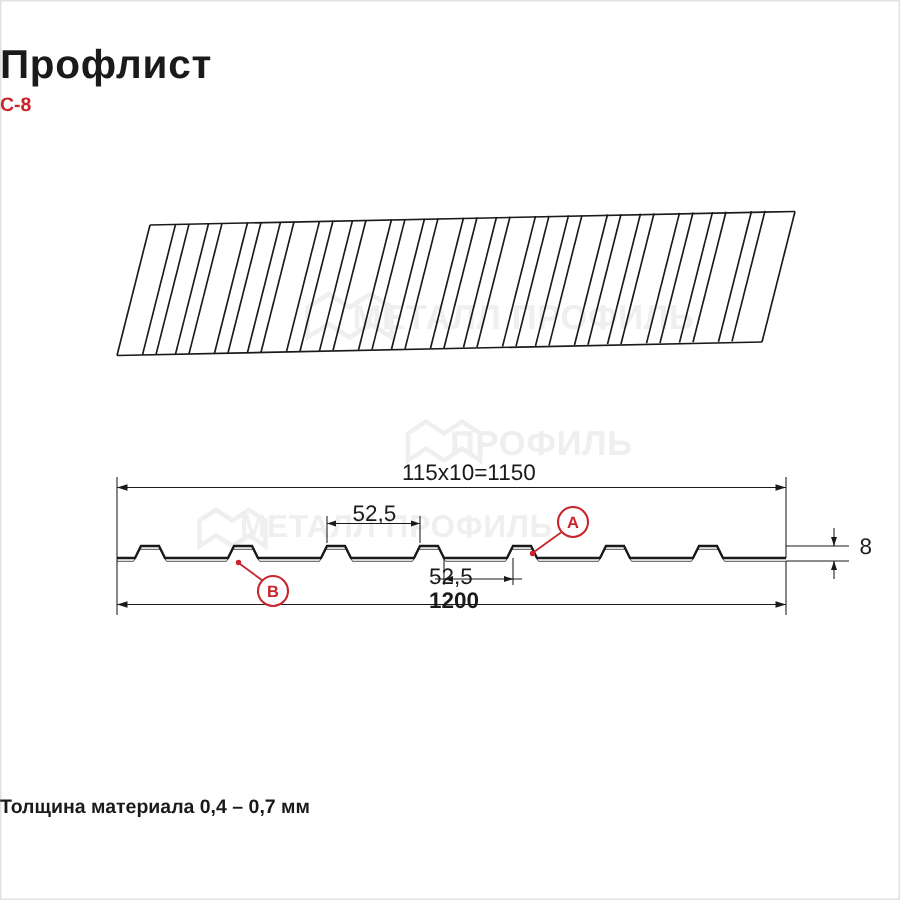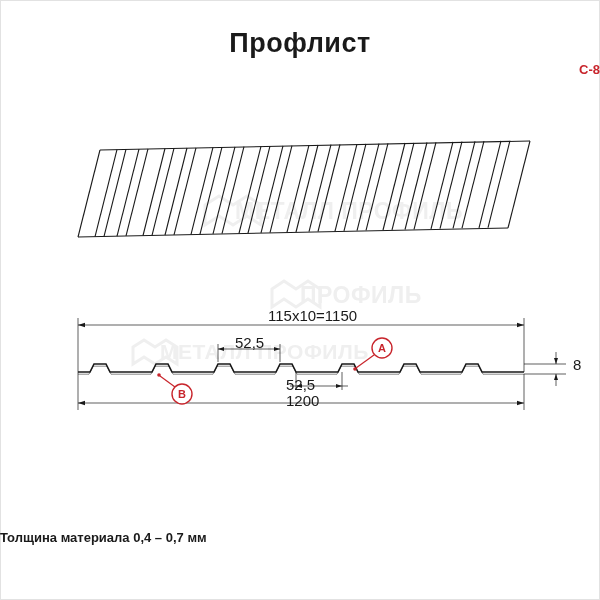--- a/index.html
+++ b/index.html
@@ -29,32 +29,32 @@
     height: 600px;
     border: 1px solid #e2e2e2;
     box-sizing: border-box;
     pointer-events: none;
   }
   .title {
     position: absolute;
     top: 28px;
     left: 0;
     width: 600px;
-    text-align: center;
+    text-align: left;
     font-size: 27px;
     font-weight: bold;
     letter-spacing: 0.5px;
     color: #1a1a1a;
   }
   .subtitle {
     position: absolute;
     top: 62px;
     left: 0;
     width: 600px;
-    text-align: right;
+    text-align: left;
     font-size: 13px;
     font-weight: bold;
     color: #c8252c;
   }
   .footer-note {
     position: absolute;
     top: 530px;
     left: 0;
     width: 600px;
     text-align: left;
@@ -267,17 +267,17 @@
         <text class="callout-letter" x="182" y="398" text-anchor="middle">B</text>
         <line x1="175" y1="387" x2="160" y2="376" stroke="#c8252c" stroke-width="1.2"></line>
         <circle cx="159" cy="375" r="1.8" fill="#c8252c"></circle>
       </g>
     </g>
   </svg>
 
   <div class="dim-label" style="left:268px; top:307px;">115х10=1150</div>
   <div class="dim-label" style="left:235px; top:334px;">52,5</div>
   <div class="dim-label" style="left:286px; top:376px;">52,5</div>
-  <div class="dim-label" style="left:286px; top:392px;">1200</div>
+  <div class="dim-label" style="left:286px; top:392px;font-weight:bold;">1200</div>
   <div class="dim-label" style="left:573px; top:356px;">8</div>
 
   <div class="footer-note">Толщина материала 0,4 – 0,7 мм</div>
 </div>
 
 </body></html>

